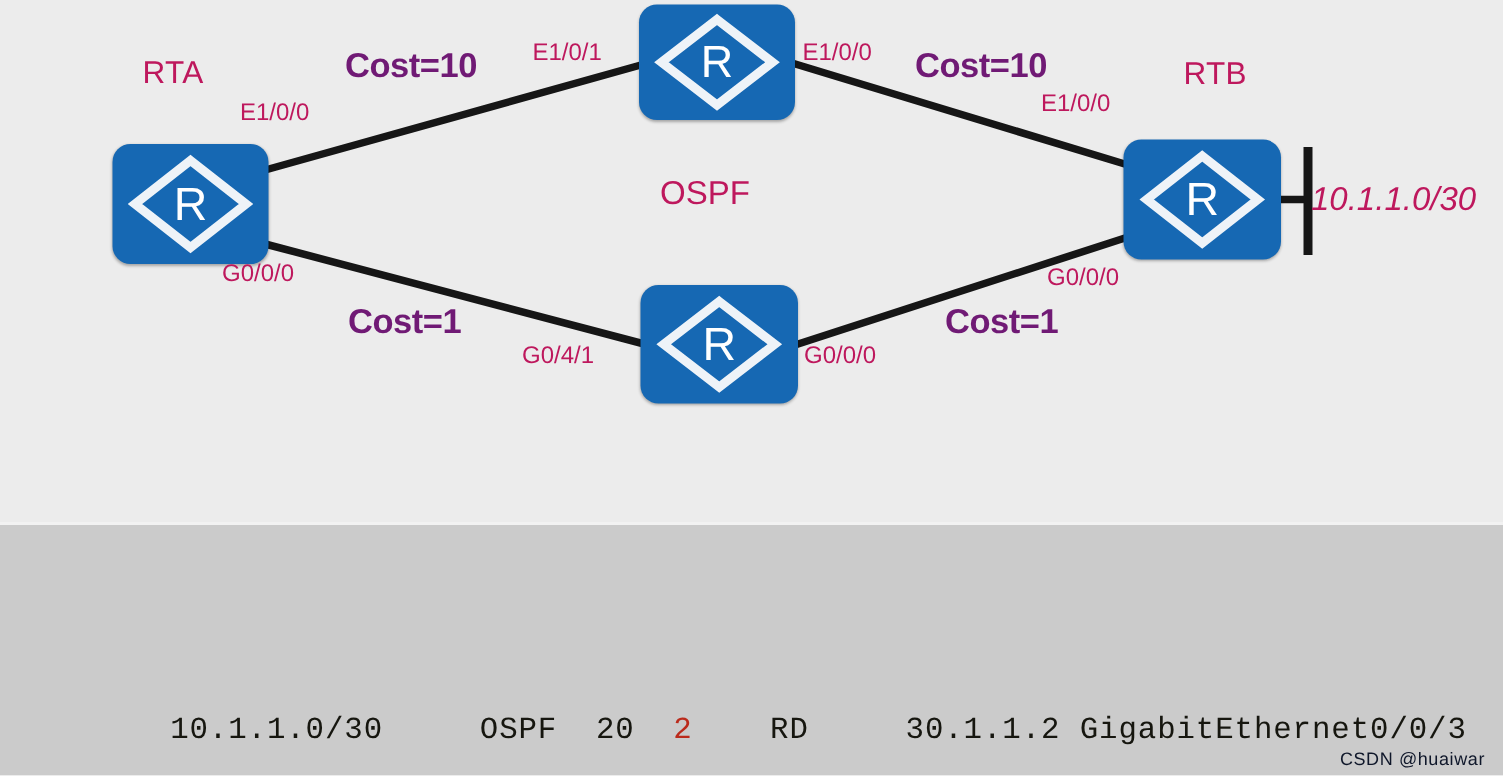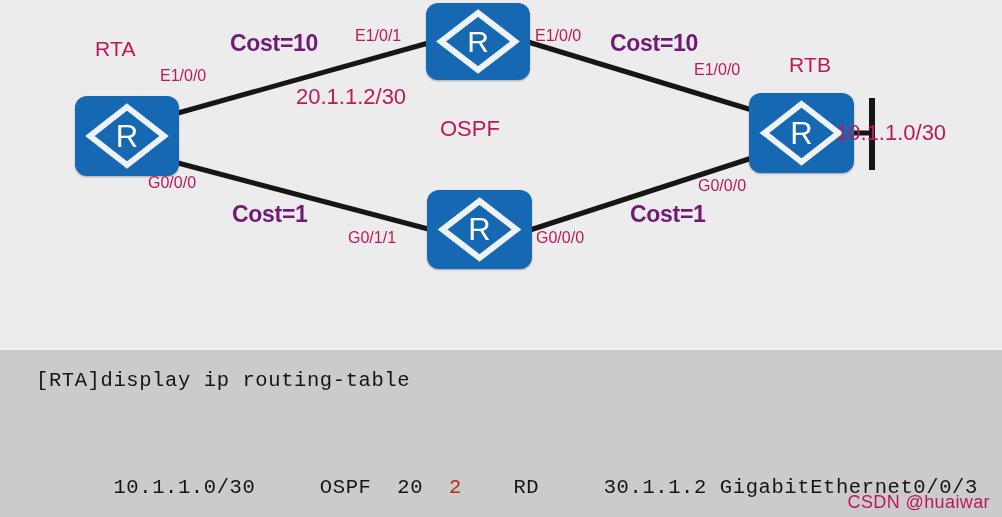--- a/index.html
+++ b/index.html
@@ -76,22 +76,22 @@
   #term-l1 { top: 19px; }
   #term-l2 { top: 61px; }
   #term-l3 { top: 103px; }
   .term-red { color: #bb2b1c; }
 
   #watermark {
     position: absolute;
     right: 12px;
     bottom: 6px;
     font-family: "Liberation Sans", sans-serif;
-    font-size: 18px;
-    color: #be185d;
+    font-size: 12px;
+    color: #0f172a;
     letter-spacing: .4px;
     white-space: nowrap;
   }
 </style>
 </head>
 <body>
 
 <div id="screen">
 
   <div id="diagram">
@@ -140,44 +140,42 @@
     <div class="node" style="left:427px; top:190px; width:105px; height:79px;">
       <div class="diamond-wrap">
         <svg viewBox="0 0 105 79" aria-hidden="true">
           <polygon points="52.5,11 89.5,39.5 52.5,68 15.5,39.5" fill="none" stroke="#eef3f8" stroke-width="6"></polygon>
           <text x="52.5" y="39.5" fill="#ffffff" font-family="Liberation Sans, sans-serif" font-size="31" text-anchor="middle" dominant-baseline="central">R</text>
         </svg>
       </div>
     </div>
 
     <div class="lbl lbl-name" style="left:95px; top:38px;">RTA</div>
-    <div class="lbl lbl-name" style="left:789px; top:54px;">RTB</div>
+    <div class="lbl lbl-name" style="left:789px; top:39px;">RTB</div>
 
     <div class="lbl lbl-iface" style="left:160px; top:68px;">E1/0/0</div>
     <div class="lbl lbl-iface" style="left:148px; top:175px;">G0/0/0</div>
     <div class="lbl lbl-iface" style="left:355px; top:28px;">E1/0/1</div>
     <div class="lbl lbl-iface" style="left:535px; top:28px;">E1/0/0</div>
     <div class="lbl lbl-iface" style="left:694px; top:62px;">E1/0/0</div>
     <div class="lbl lbl-iface" style="left:698px; top:178px;">G0/0/0</div>
-    <div class="lbl lbl-iface" style="left:348px; top:230px;">G0/1/1</div>
+    <div class="lbl lbl-iface" style="left:348px; top:230px;">G0/4/1</div>
     <div class="lbl lbl-iface" style="left:536px; top:230px;">G0/0/0</div>
 
-    <div class="lbl lbl-net" style="left:296px; top:86px;">20.1.1.2/30</div>
-    <div class="lbl lbl-stubnet" style="left:836px; top:122px;">10.1.1.0/30</div>
+    <div class="lbl lbl-stubnet" style="left:874px; top:122px;font-style:italic;">10.1.1.0/30</div>
 
     <div class="lbl lbl-proto" style="left:440px; top:118px;">OSPF</div>
 
     <div class="lbl lbl-cost" style="left:230px; top:32px;">Cost=10</div>
     <div class="lbl lbl-cost" style="left:610px; top:32px;">Cost=10</div>
     <div class="lbl lbl-cost" style="left:232px; top:203px;">Cost=1</div>
     <div class="lbl lbl-cost" style="left:630px; top:203px;">Cost=1</div>
 
   </div>
 
   <div id="terminal">
-    <div class="term-line" id="term-l1">[RTA]display ip routing-table</div>
     <div class="term-line" id="term-l3">
       <span>10.1.1.0/30     OSPF  20  </span><span class="term-red">2</span><span>    RD     30.1.1.2 GigabitEthernet0/0/3</span>
     </div>
     <div id="watermark">CSDN @huaiwar</div>
   </div>
 
 </div>
 
 </body></html>

